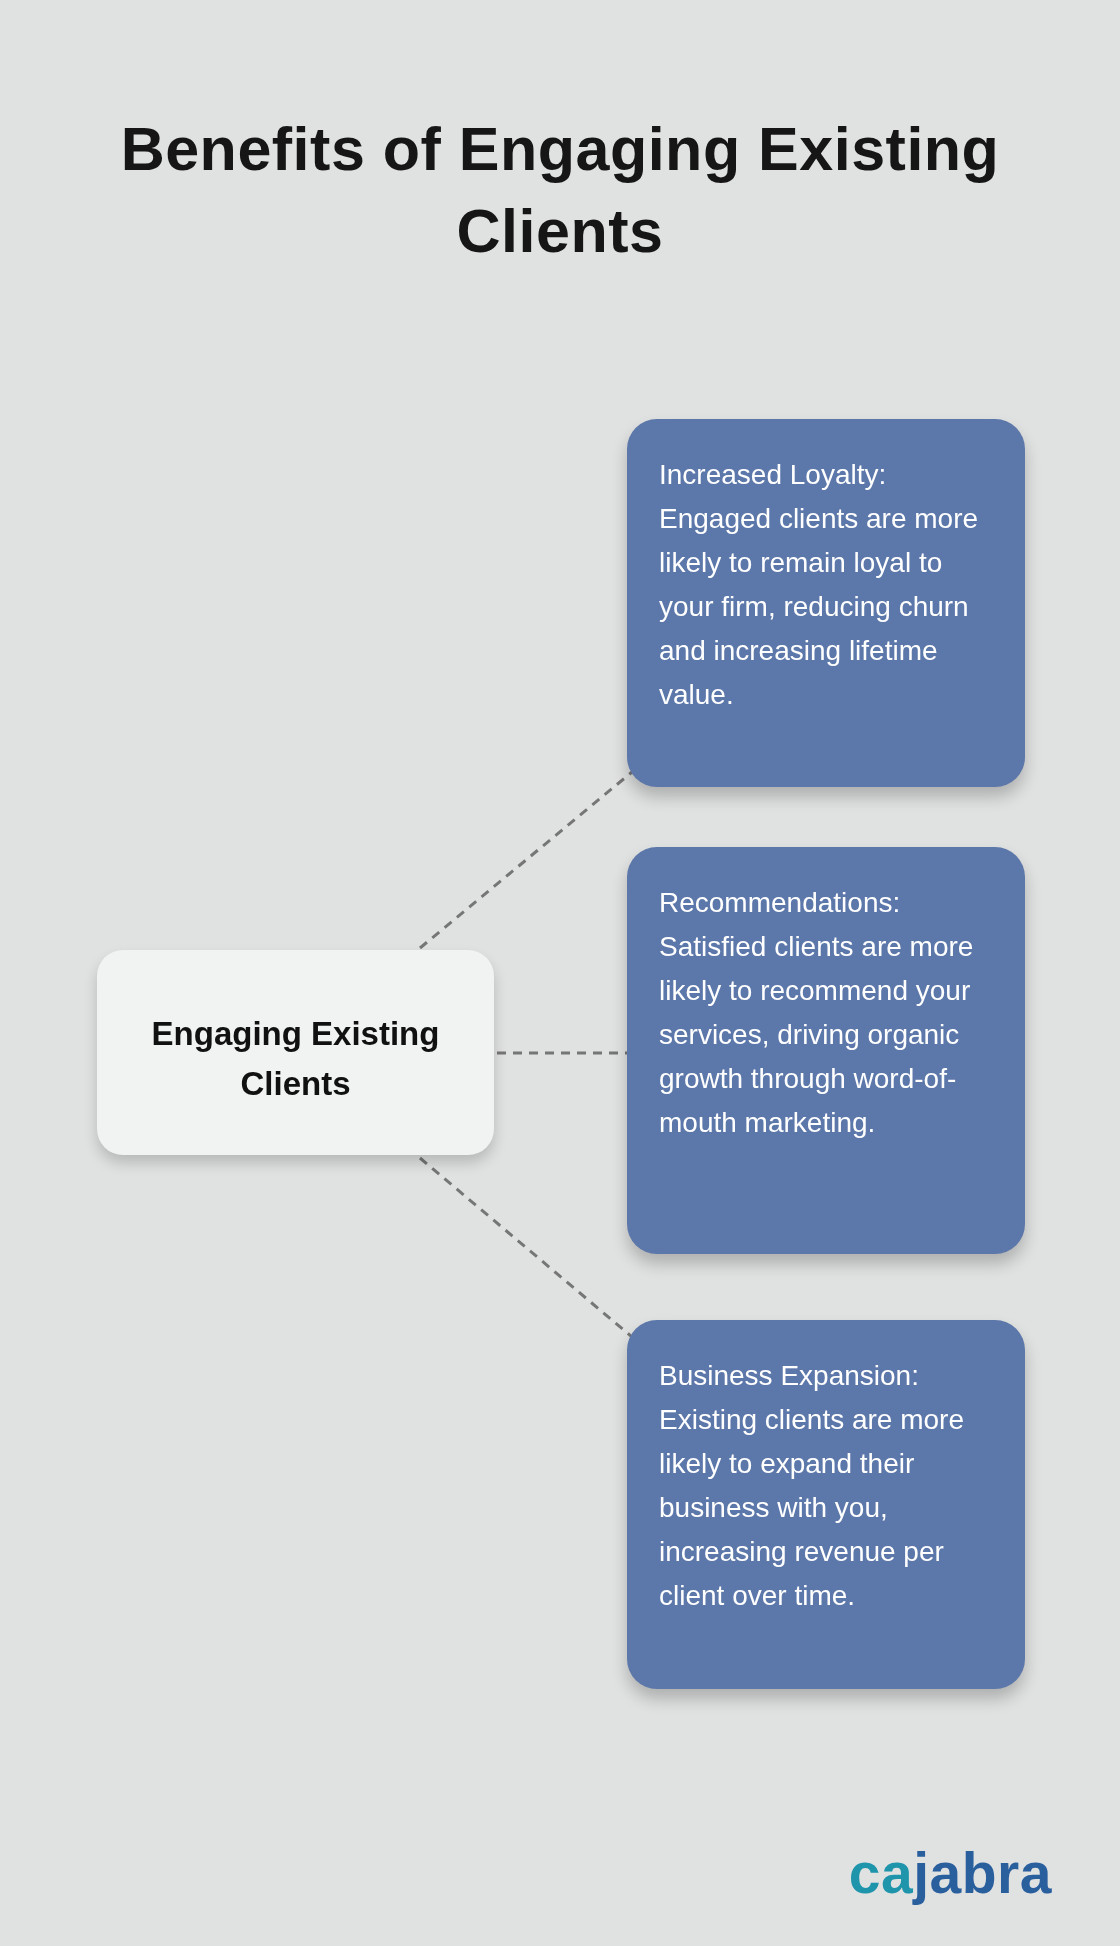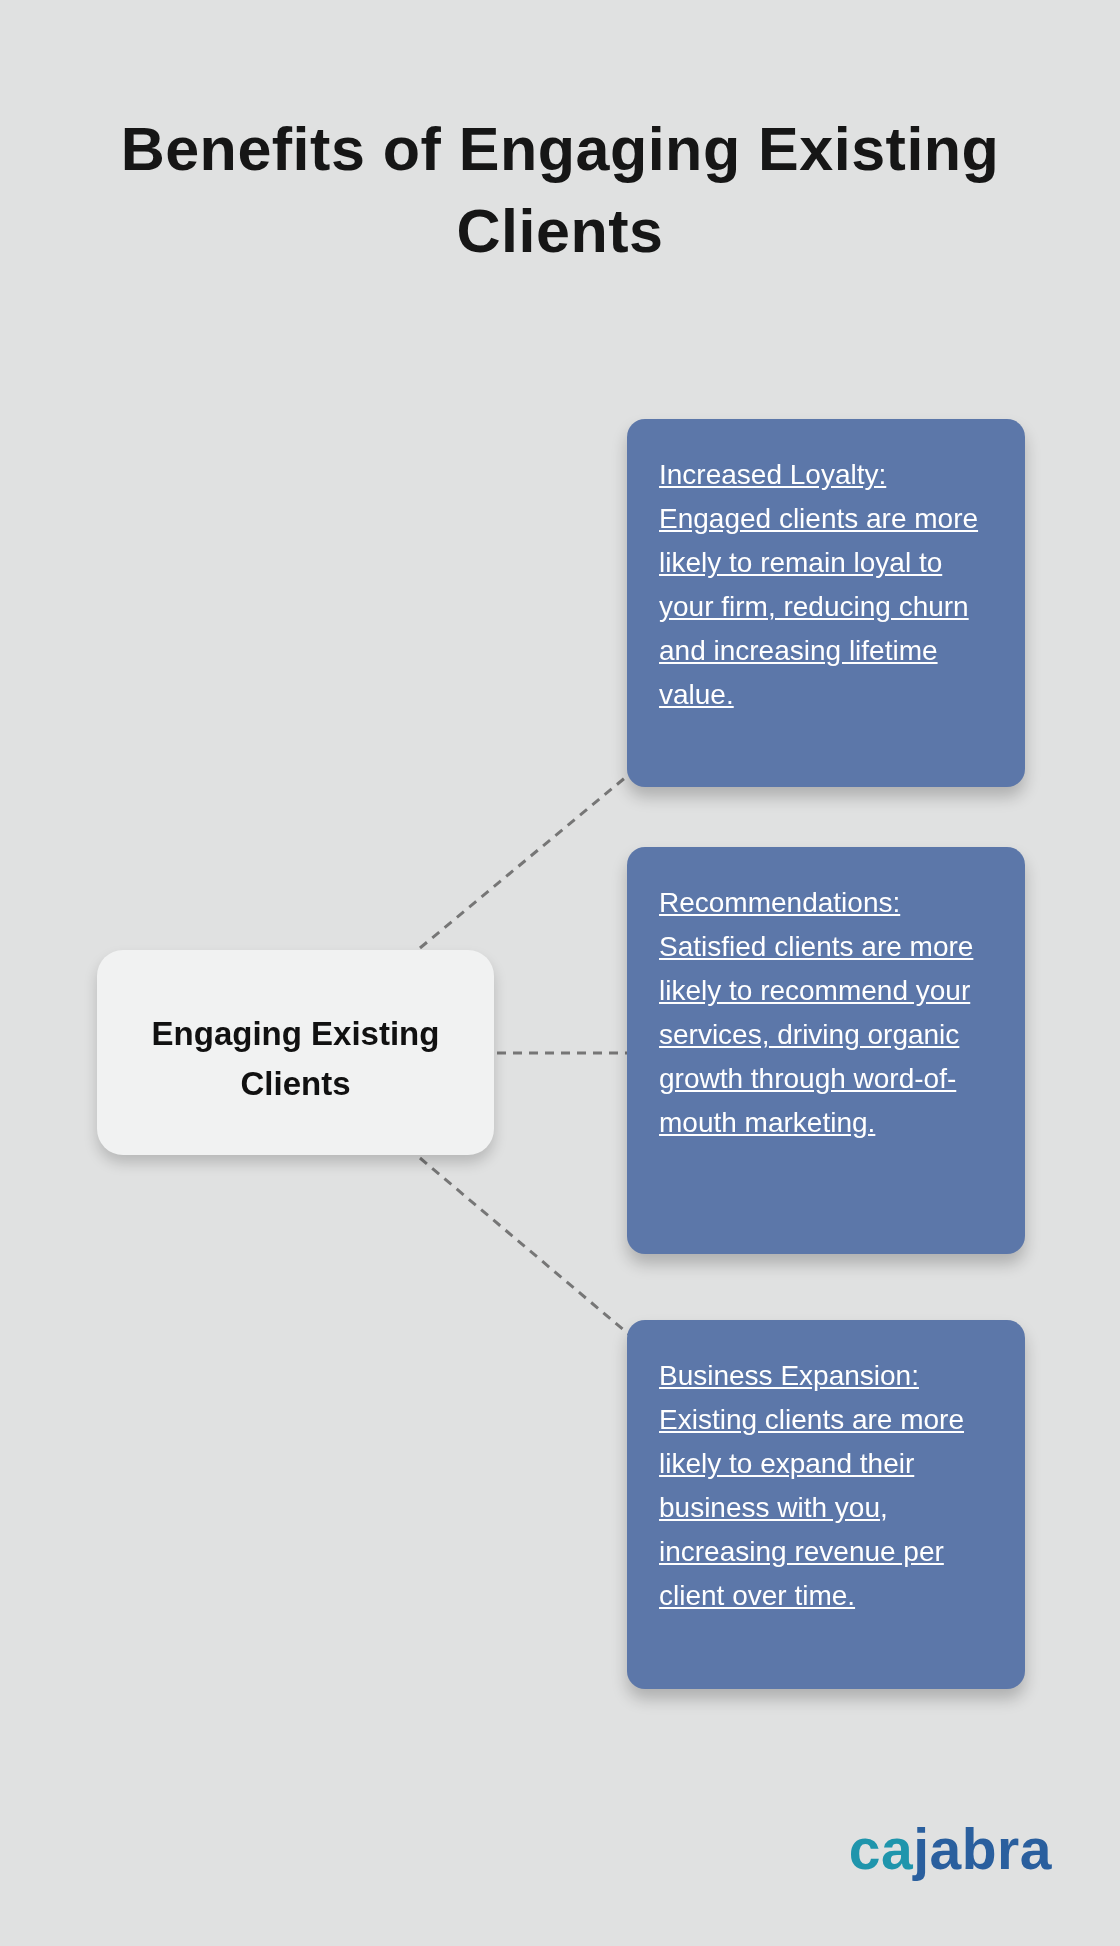--- a/index.html
+++ b/index.html
@@ -58,35 +58,34 @@
     line-height: 1.5;
     padding: 0 40px;
     margin-top: 12px;
   }
   .benefit {
     position: absolute;
     left: 627px;
     width: 398px;
     box-sizing: border-box;
     background: #5c77a9;
-    border-radius: 18px;
+    border-radius: 30px;
     box-shadow: 0 10px 16px rgba(0,0,0,0.22);
     color: #ffffff;
     padding: 34px 30px 30px 32px;
     font-size: 28px;
     line-height: 1.57;
-    text-decoration: underline;
   }
   .benefit.b1 { top: 419px;  height: 368px; }
   .benefit.b2 { top: 847px;  height: 407px; }
   .benefit.b3 { top: 1320px; height: 369px; }
   .logo {
     position: absolute;
     right: 68px;
-    bottom: 64px;
+    bottom: 40px;
     font-size: 57px;
     font-weight: bold;
     letter-spacing: 0.5px;
     margin-left: 48px;
   }
   .logo .part-a { color: #1f95ac; }
   .logo .part-b { color: #2a5f9e; }
 </style>
 </head>
 <body>

